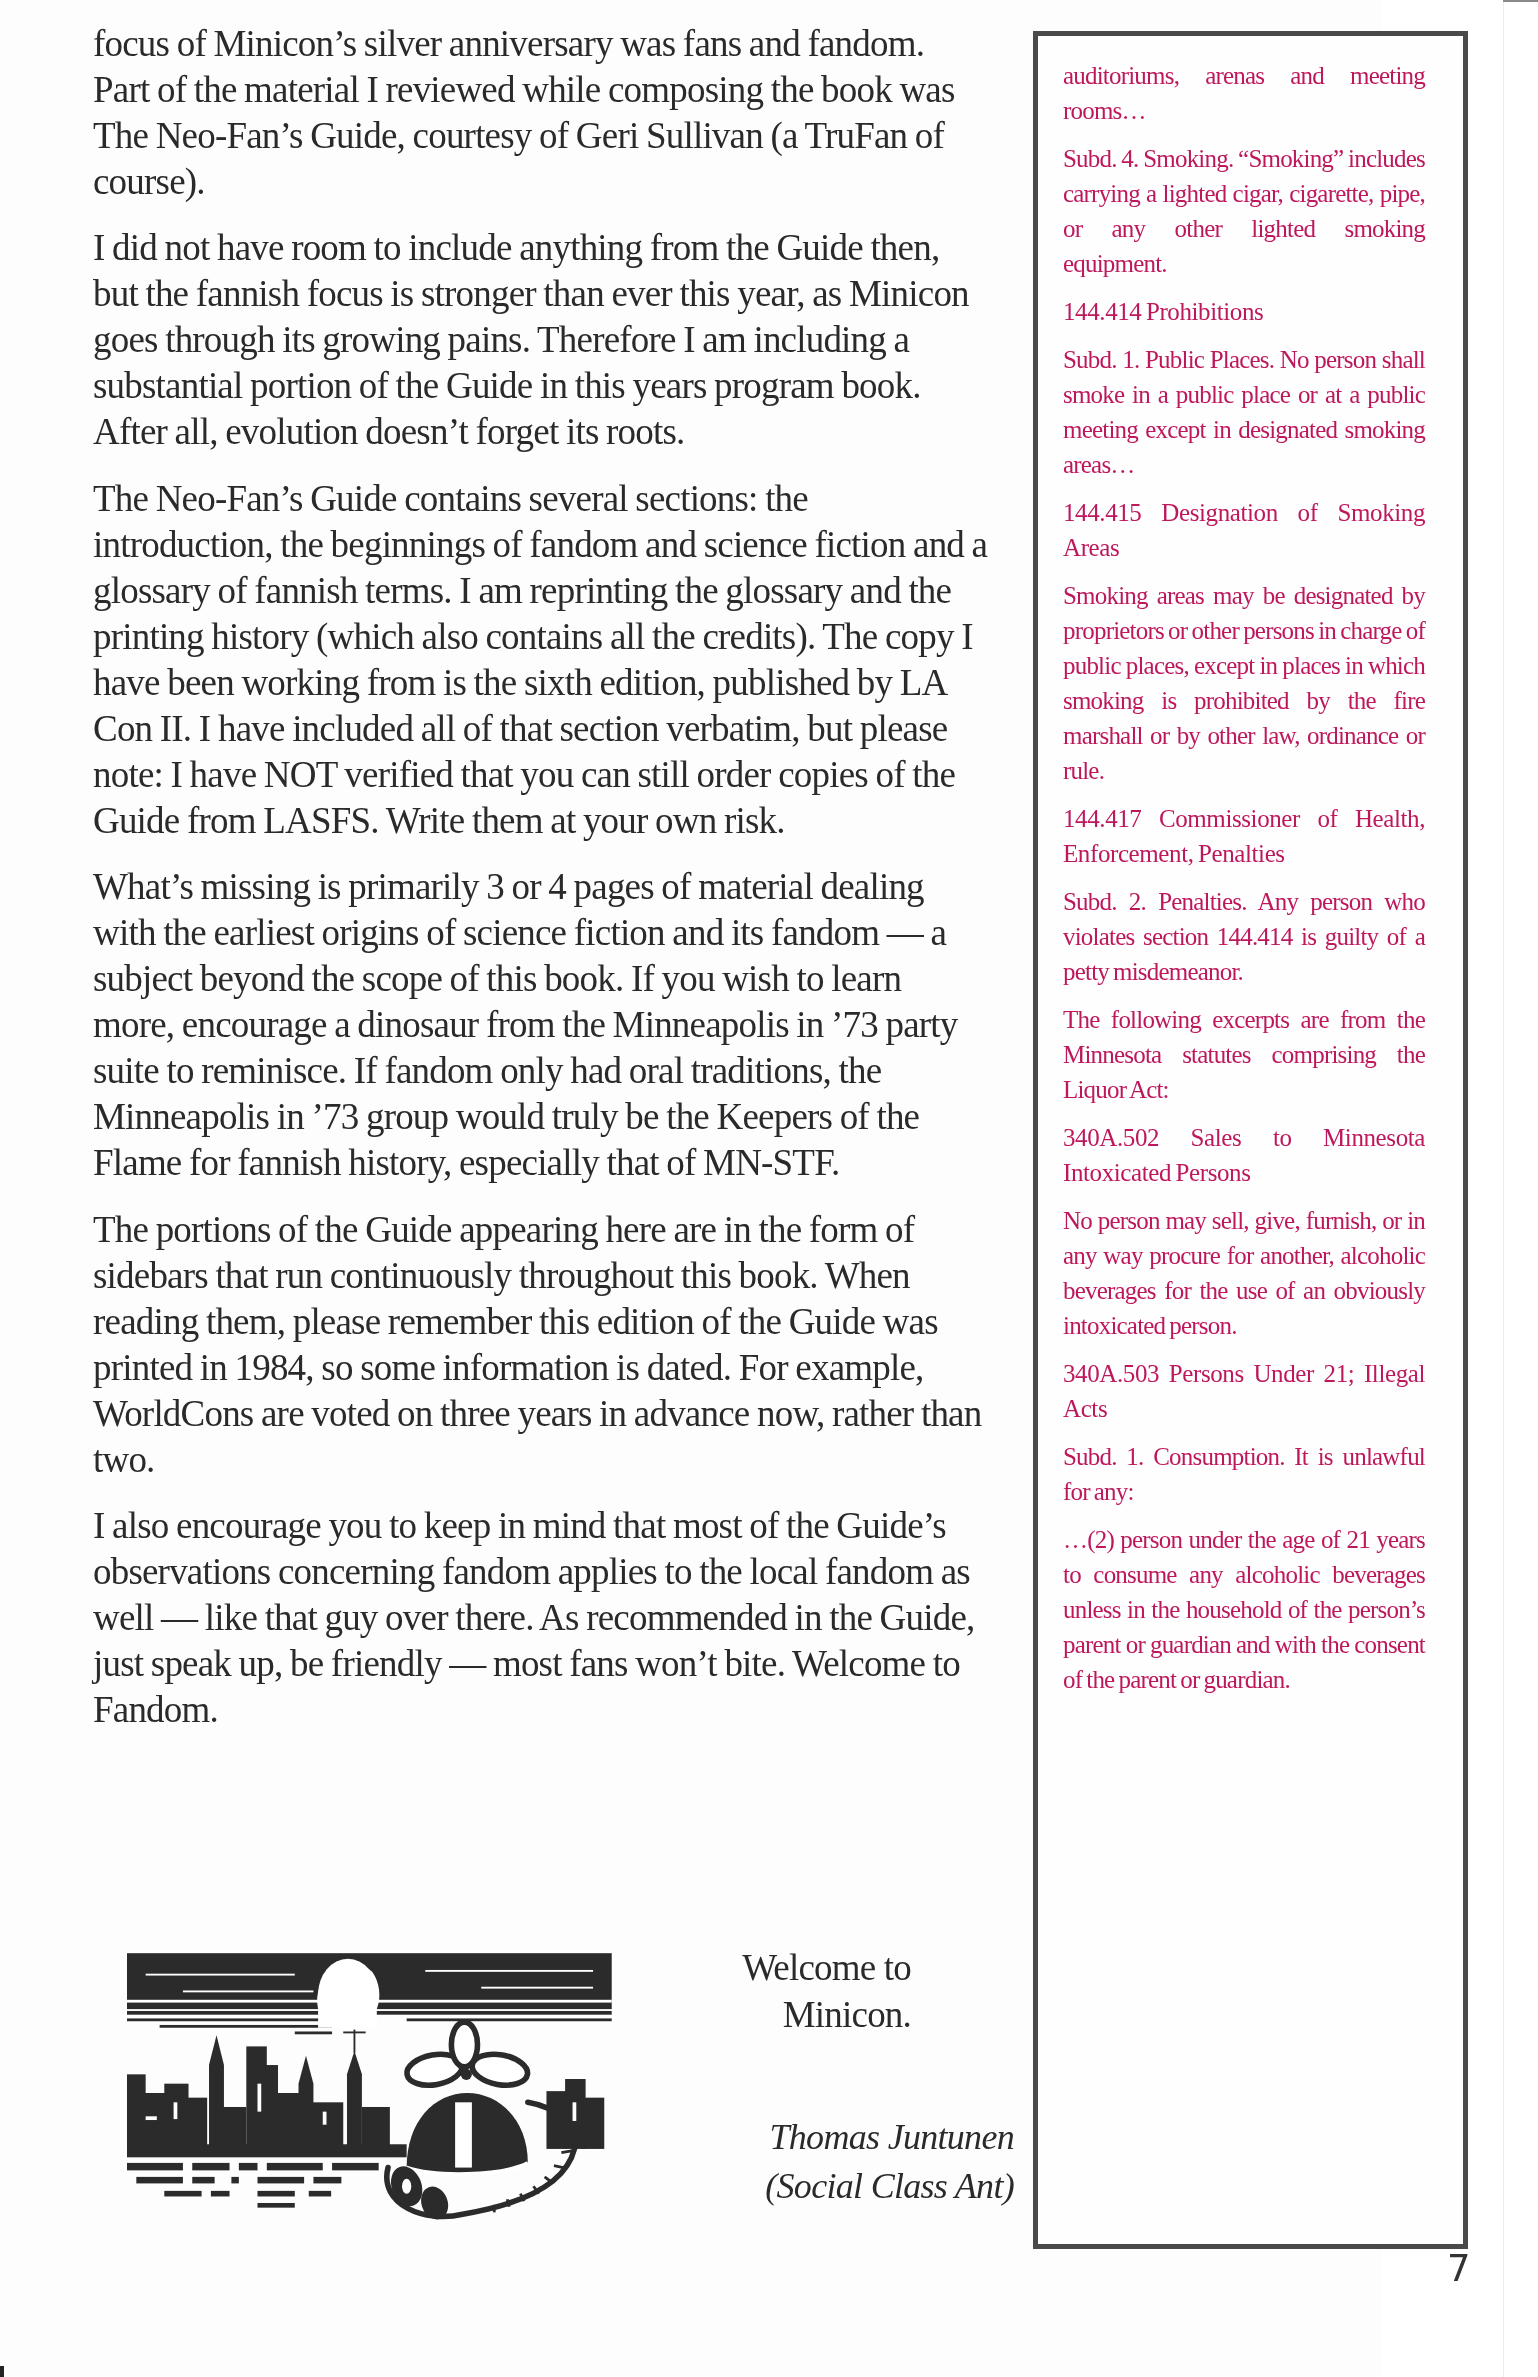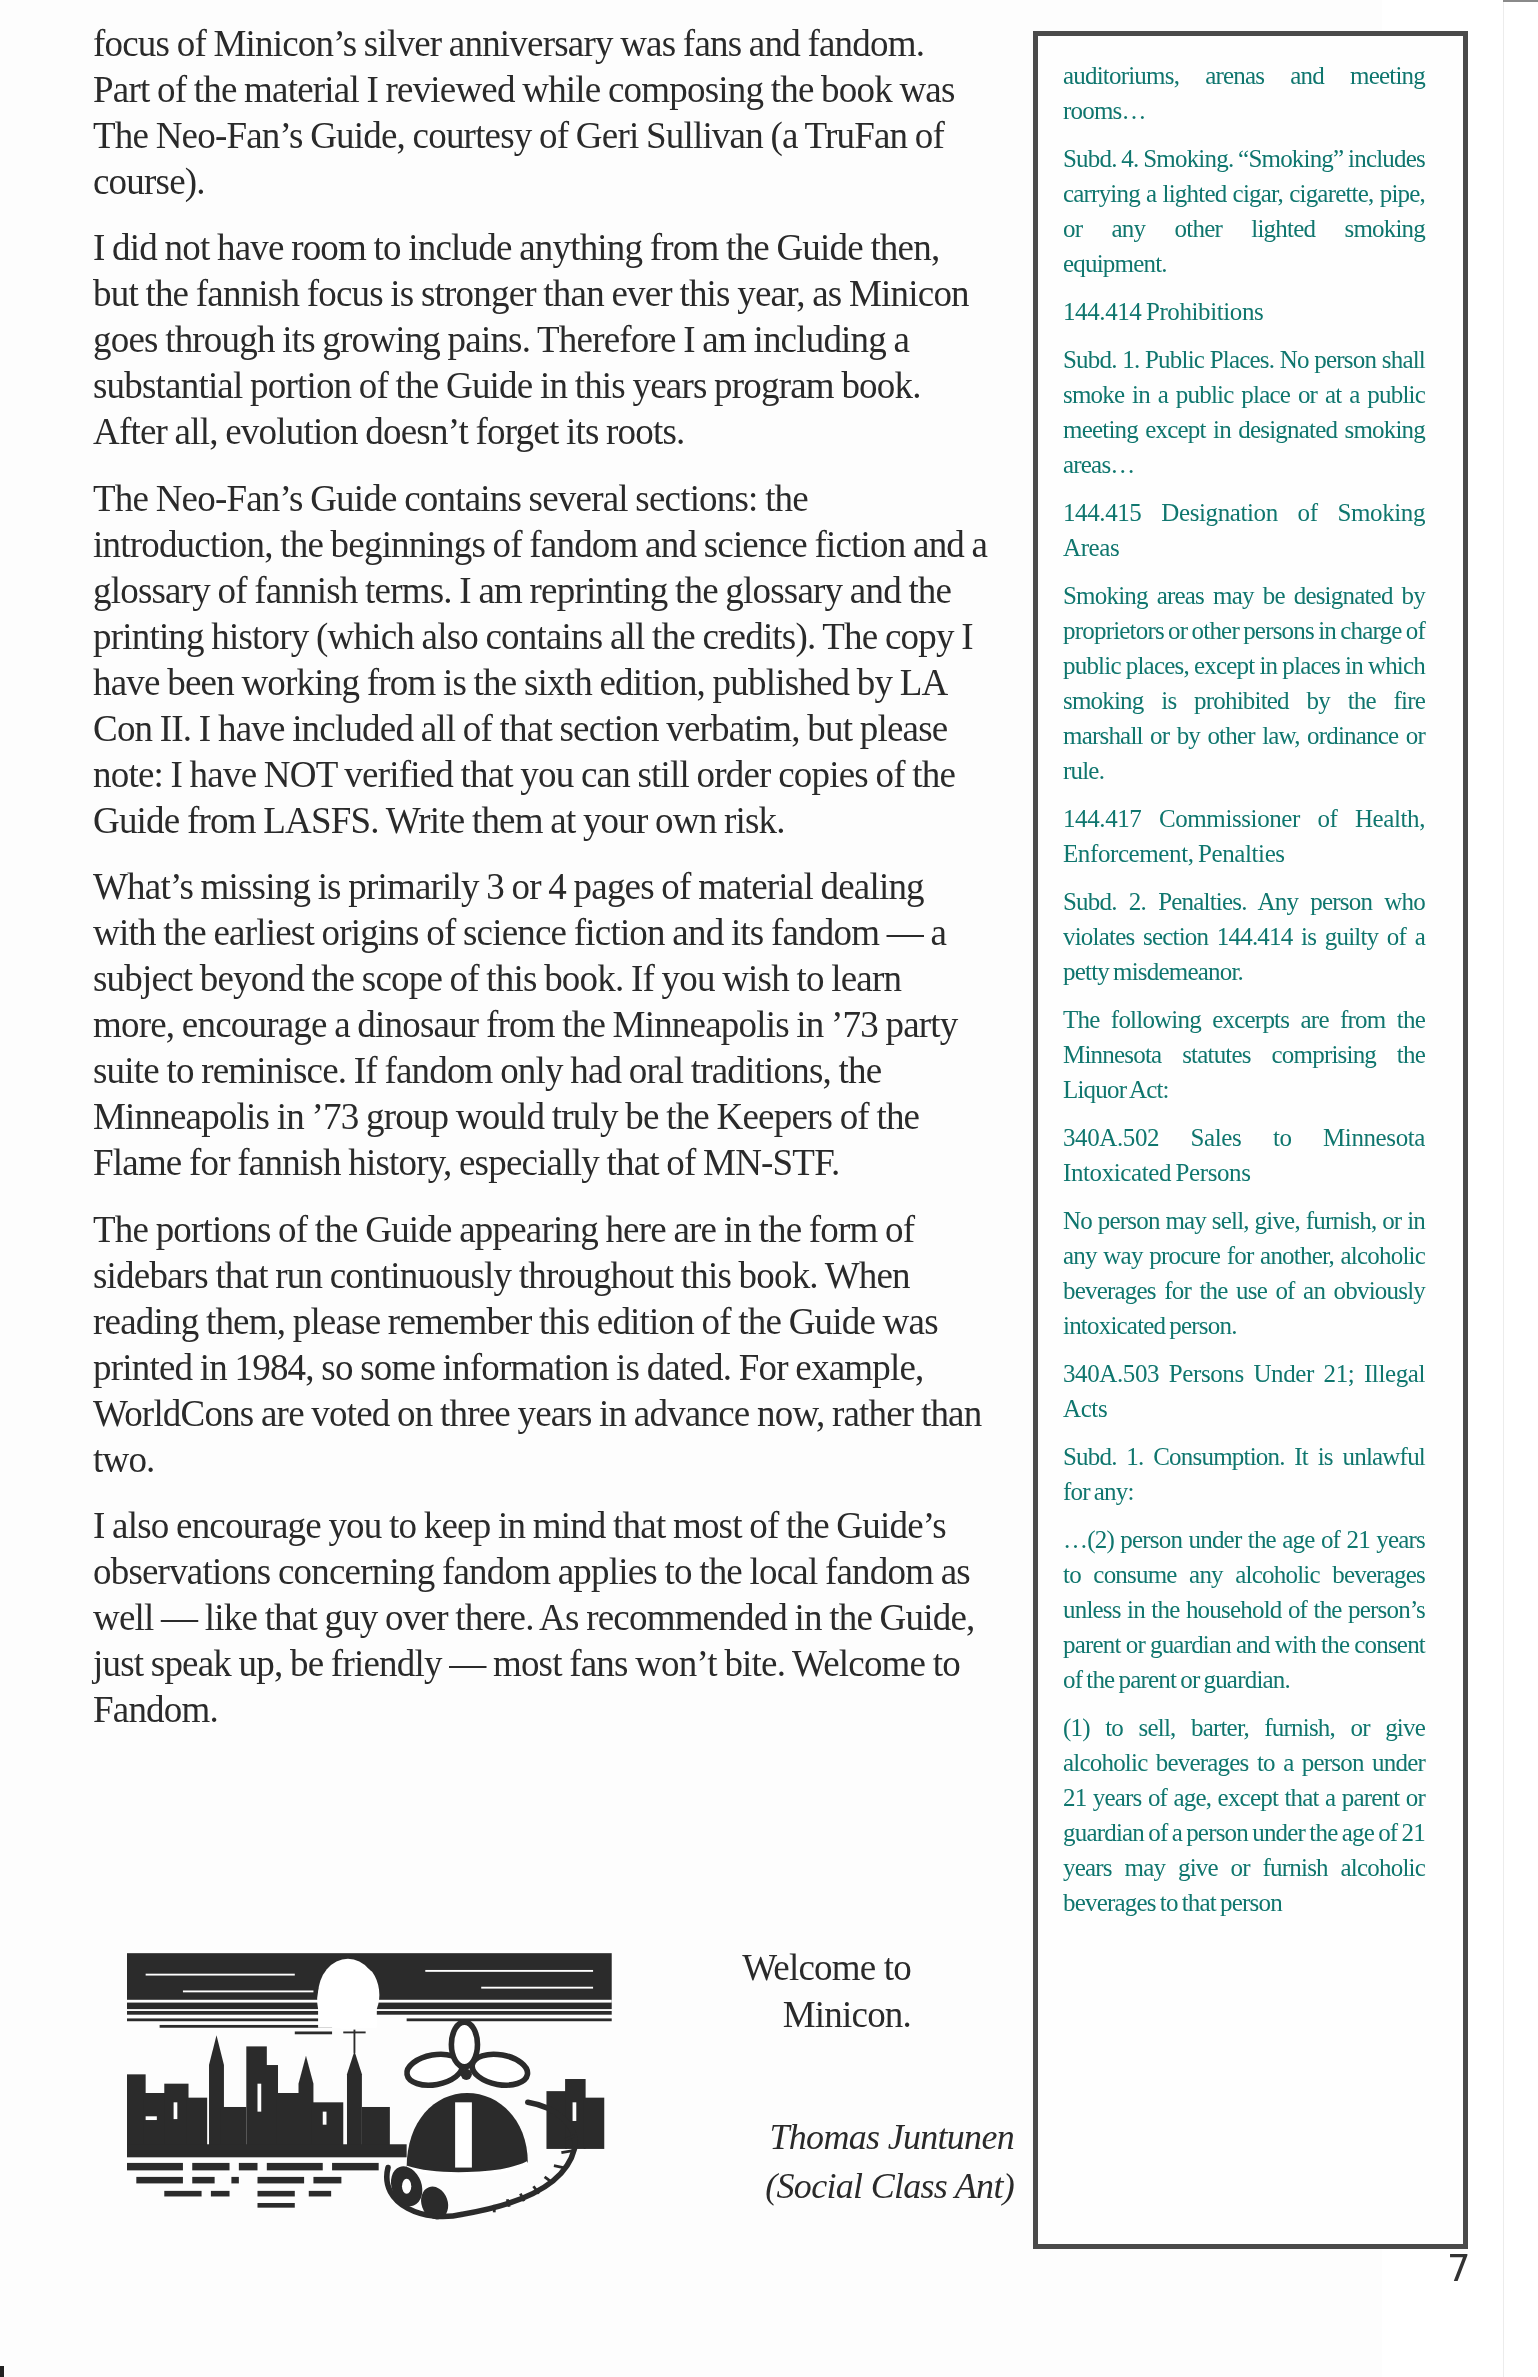--- a/index.html
+++ b/index.html
@@ -87,21 +87,21 @@
       position: absolute;
       left: 25px;
       top: 22.4px;
       width: 362px;
       font-family: "Liberation Serif", "DejaVu Serif", serif;
       font-size: 25px;
       line-height: 35px;
       letter-spacing: -0.8px;
       word-spacing: -1.4px;
       text-align: justify;
-      color: #0f766e;
+      color: #be185d;
     }
     .sidebar-inner p {
       margin: 0 0 13px 0;
     }
     .sidebar-inner p.heading {
       letter-spacing: -0.4px;
     }
     
     .page-number {
       position: absolute;
@@ -271,21 +271,20 @@
       <p class="heading">144.415 Designation of Smoking Areas</p>
       <p>Smoking areas may be designated by proprietors or other persons in charge of public places, except in places in which smoking is prohibited by the fire marshall or by other law, ordinance or rule.</p>
       <p class="heading">144.417 Commissioner of Health, Enforcement, Penalties</p>
       <p>Subd. 2. Penalties. Any person who violates section 144.414 is guilty of a petty misdemeanor.</p>
       <p>The following excerpts are from the Minnesota statutes comprising the Liquor Act:</p>
       <p class="heading">340A.502 Sales to Minnesota Intoxicated Persons</p>
       <p>No person may sell, give, furnish, or in any way procure for another, alcoholic beverages for the use of an obviously intoxicated person.</p>
       <p class="heading">340A.503 Persons Under 21; Illegal Acts</p>
       <p>Subd. 1. Consumption. It is unlawful for any:</p>
       <p>…(2) person under the age of 21 years to consume any alcoholic beverages unless in the household of the person’s parent or guardian and with the consent of the parent or guardian.</p>
-      <p>(1) to sell, barter, furnish, or give alcoholic beverages to a person under 21 years of age, except that a parent or guardian of a person under the age of 21 years may give or furnish alcoholic beverages to that person</p>
     </div>
   </div>
 
   <div class="page-number">7</div>
 
   <div class="scan-edge-right"></div>
   <div class="scan-mark-top-right"></div>
   <div class="scan-mark-bottom-left"></div>
 </div>
 

